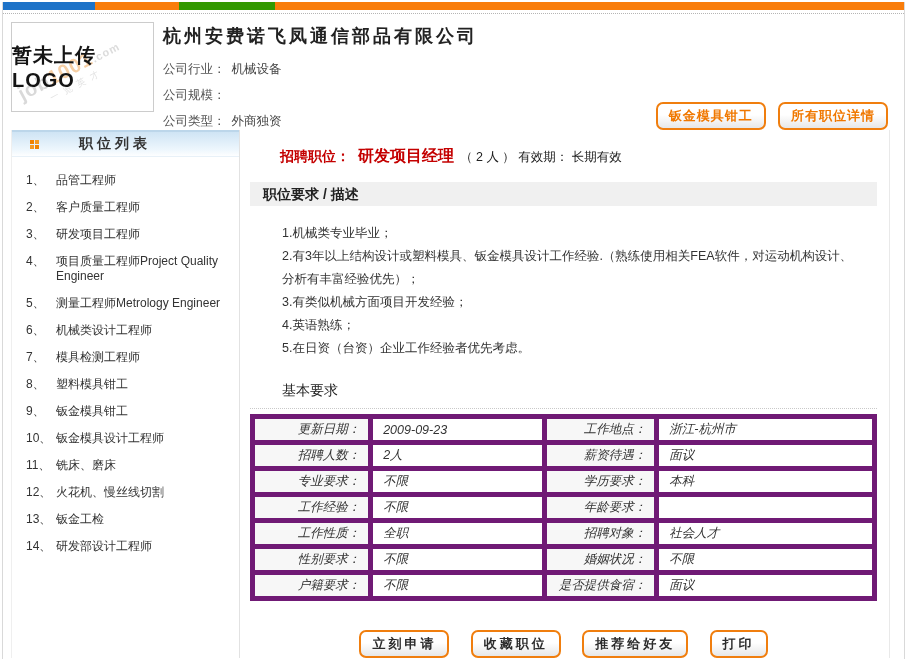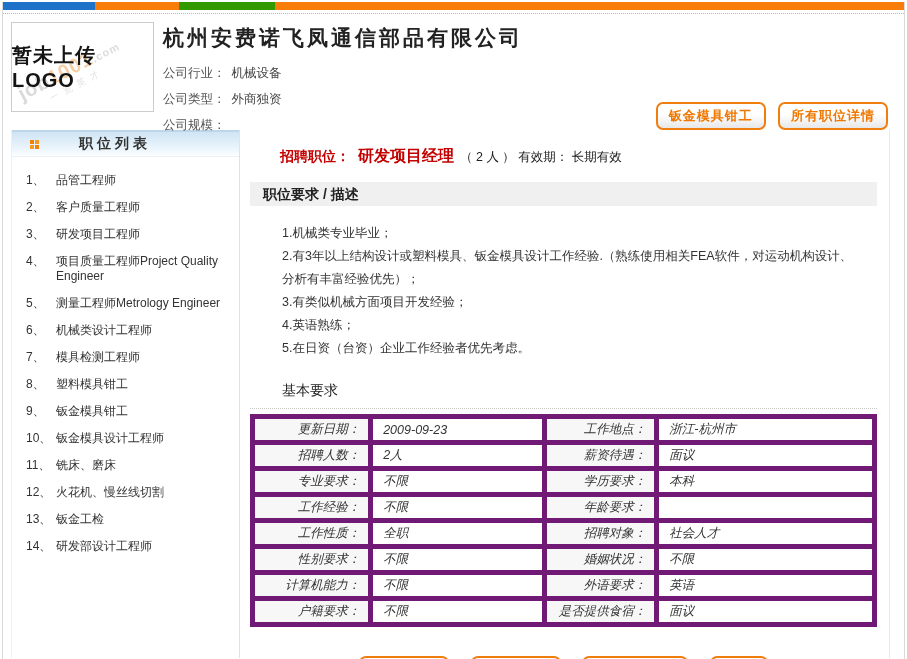--- a/index.html
+++ b/index.html
@@ -16,21 +16,21 @@
   .header { position:relative; height:112px; padding:8px 10px 0 8px; }
   .logo-box { position:absolute; left:8px; top:8px; width:143px; height:90px; border:1px solid #ccc; background:#fff;
               display:flex; align-items:center; justify-content:center; overflow:hidden; }
   .logo-watermark { position:absolute; left:4px; top:34px; transform:rotate(-28deg); font-size:20px; font-weight:bold;
                     color:#d9d9d9; letter-spacing:1px; white-space:nowrap; }
   .logo-watermark .wm-num { color:#f6cfa5; }
   .logo-watermark .wm-dot { font-size:11px; color:#dcdcdc; }
   .logo-watermark .wm-sub { display:block; font-size:9px; font-weight:normal; color:#e3e3e3; letter-spacing:6px; margin-left:26px; }
   .logo-text { position:relative; font-size:20px; font-weight:600; color:#141414; letter-spacing:1px; }
   .company-info { margin-left:152px; padding-top:2px; }
-  .company-name { font-size:21px; font-weight:bold; color:#222; letter-spacing:3px; margin-bottom:8px; }
+  .company-name { font-size:18px; font-weight:bold; color:#222; letter-spacing:3px; margin-bottom:8px; }
   .info-row { line-height:26px; font-size:12.5px; color:#444; }
   .info-row .lbl { color:#555; margin-right:6px; }
   .header-buttons { position:absolute; right:16px; top:88px; }
 
   
   .obtn { display:inline-block; border:2px solid #f07e0e; border-radius:7px;
           background:linear-gradient(#ffffff,#ffffff 45%,#e7e7e7); padding:3px 11px;
           font-size:13px; font-weight:bold; cursor:pointer; margin-left:9px; }
   .obtn.orange-text { color:#f07800; letter-spacing:1px; }
   .obtn.dark-text { color:#2b2b2b; letter-spacing:3px; }
@@ -88,24 +88,24 @@
         <span class="wm-sub">一览英才</span>
       </span>
       <span class="logo-text">暂未上传LOGO</span>
     </div>
     <div class="company-info">
       <div class="company-name">杭州安费诺飞凤通信部品有限公司</div>
       <div class="info-row">
         <span class="lbl">公司行业：</span><span>机械设备</span>
       </div>
       <div class="info-row">
+        <span class="lbl">公司规模：</span><span></span>
+      </div>
+      <div class="info-row">
         <span class="lbl">公司类型：</span><span>外商独资</span>
-      </div>
-      <div class="info-row">
-        <span class="lbl">公司规模：</span><span></span>
       </div>
     </div>
     <div class="header-buttons">
       <span class="obtn orange-text">钣金模具钳工</span>
       <span class="obtn orange-text">所有职位详情</span>
     </div>
   </div>
 
   <div class="content">
 
@@ -230,26 +230,20 @@
             <td class="lbl c3">招聘对象：</td>
               <td class="val c4">社会人才</td>
           </tr>
           <tr>
             <td class="lbl c1">性别要求：</td>
               <td class="val c2">不限</td>
             <td class="lbl c3">婚姻状况：</td>
               <td class="val c4">不限</td>
           </tr>
           <tr>
-            <td class="lbl c1">计算机能力：</td>
-              <td class="val c2">不限</td>
-            <td class="lbl c3">外语要求：</td>
-              <td class="val c4">英语</td>
-          </tr>
-          <tr>
             <td class="lbl c1">户籍要求：</td>
               <td class="val c2">不限</td>
             <td class="lbl c3">是否提供食宿：</td>
               <td class="val c4">面议</td>
           </tr>
         </tbody>
       </table>
 
       <div class="actions">
         <span class="obtn dark-text">立刻申请</span>

